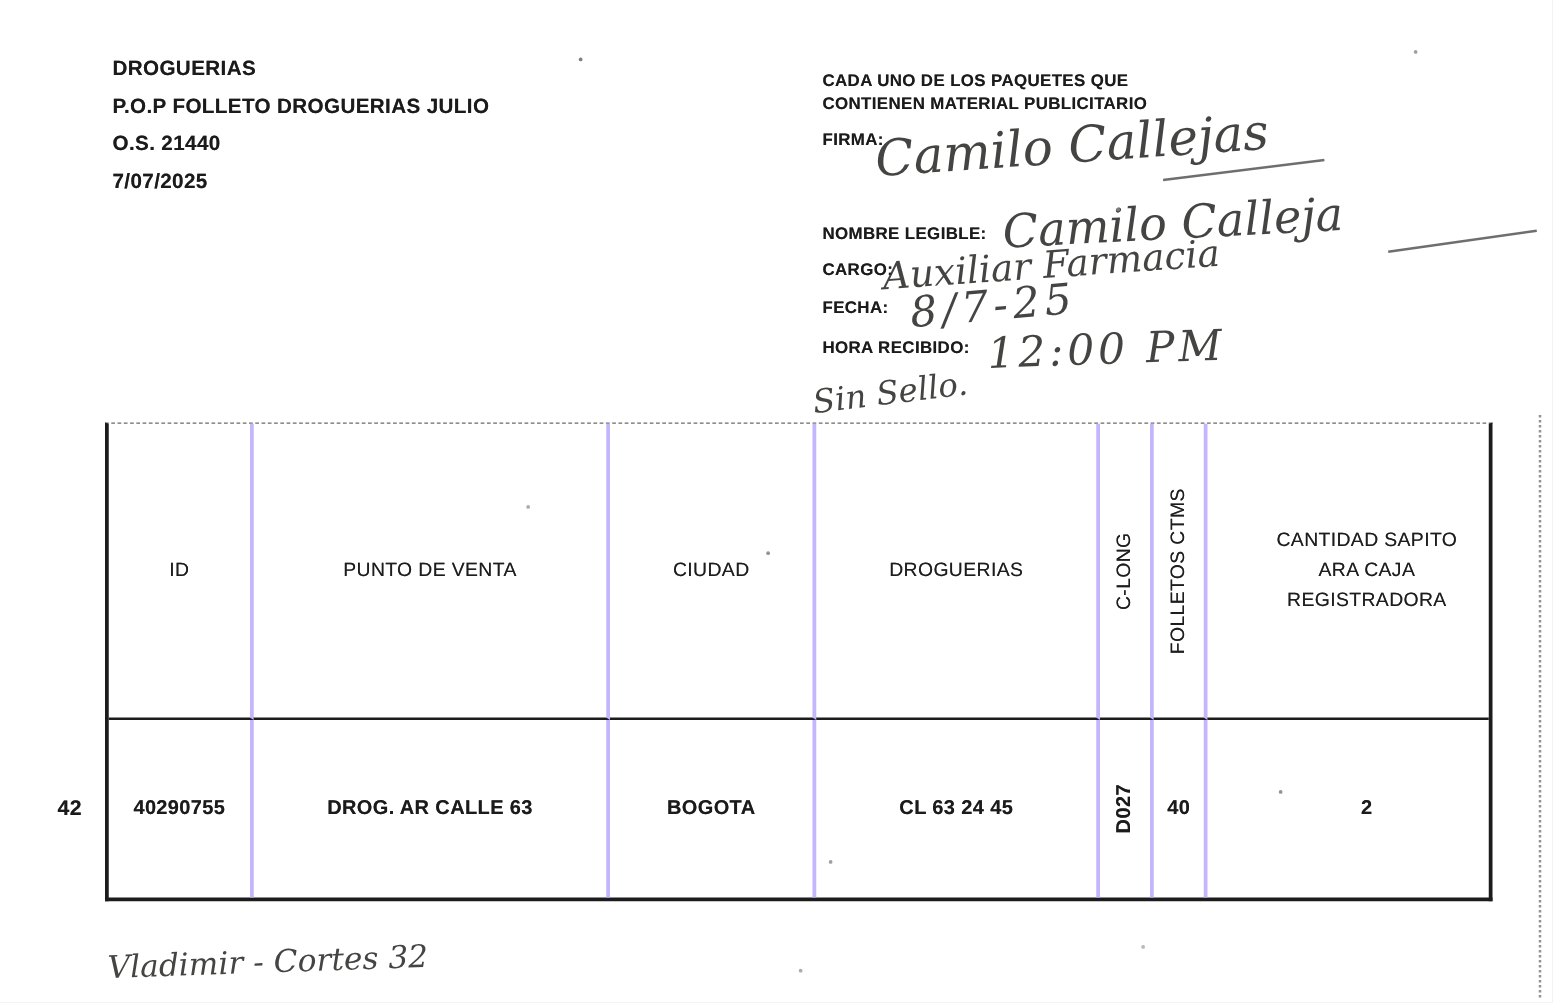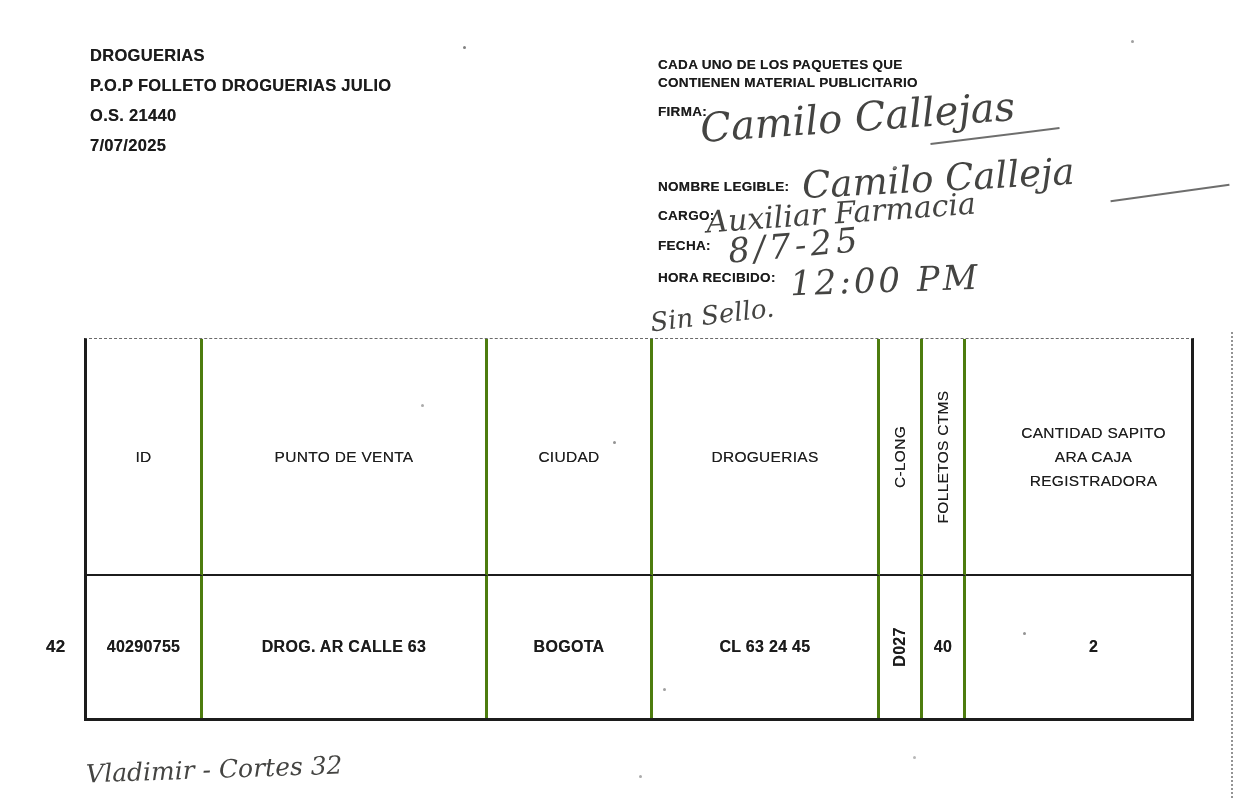--- a/index.html
+++ b/index.html
@@ -26,21 +26,21 @@
   .grid{
     position:absolute;left:84px;top:338px;
     display:grid;
     grid-template-columns:116px 285px 165px 227px 43px 43px 225px;
     grid-template-rows:237px 142px;
     border:3px solid #1c1c1c;border-top:1px dashed #6a6a6a;
     background:#fff;
   }
   .cell{
     display:flex;align-items:center;justify-content:center;text-align:center;
-    border-right:3px solid #4d7c0f;position:relative;overflow:visible;
+    border-right:3px solid #c4b5fd;position:relative;overflow:visible;
   }
   .cell.last{border-right:none;padding-left:30px;}
   .cell.hdr{border-bottom:2px solid #1c1c1c;font-size:15.5px;font-weight:400;color:#1d1d1d;}
   .cell.data{font-size:16px;font-weight:600;}
   .vert{transform:rotate(-90deg);white-space:nowrap;display:block;}
   .cantidad-hdr{padding:0 14px;line-height:24px;}
   .row-num{position:absolute;left:46px;top:637px;font-size:17px;font-weight:600;}
   
   .edge-dots{position:absolute;left:1231px;top:332px;height:466px;border-left:2px dotted #5a5a5a;opacity:.65;}
   .noise{position:absolute;left:463px;top:46px;width:3px;height:3px;background:#4b4b4b;border-radius:50%;opacity:.7;

